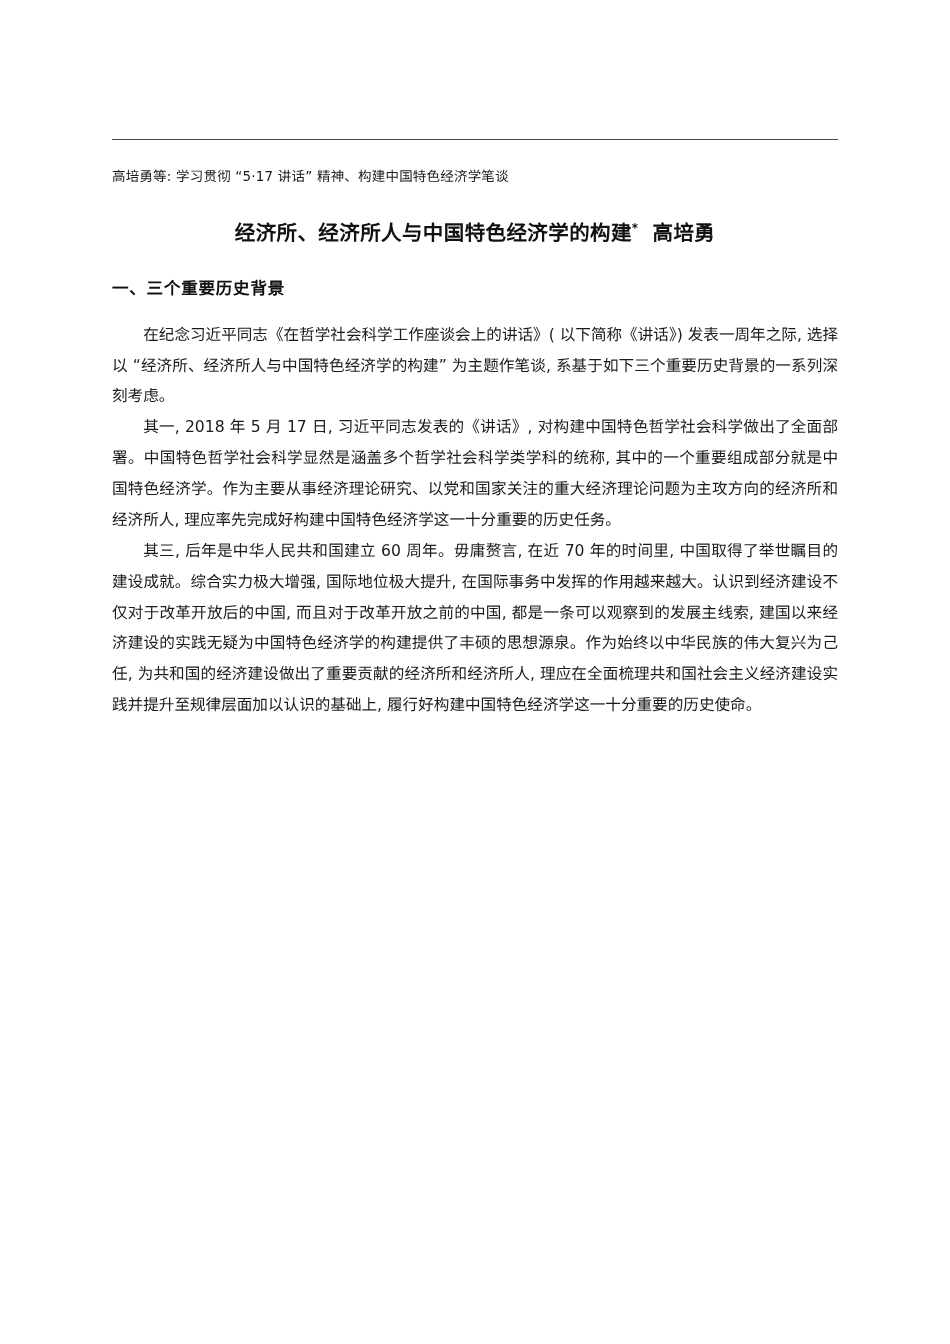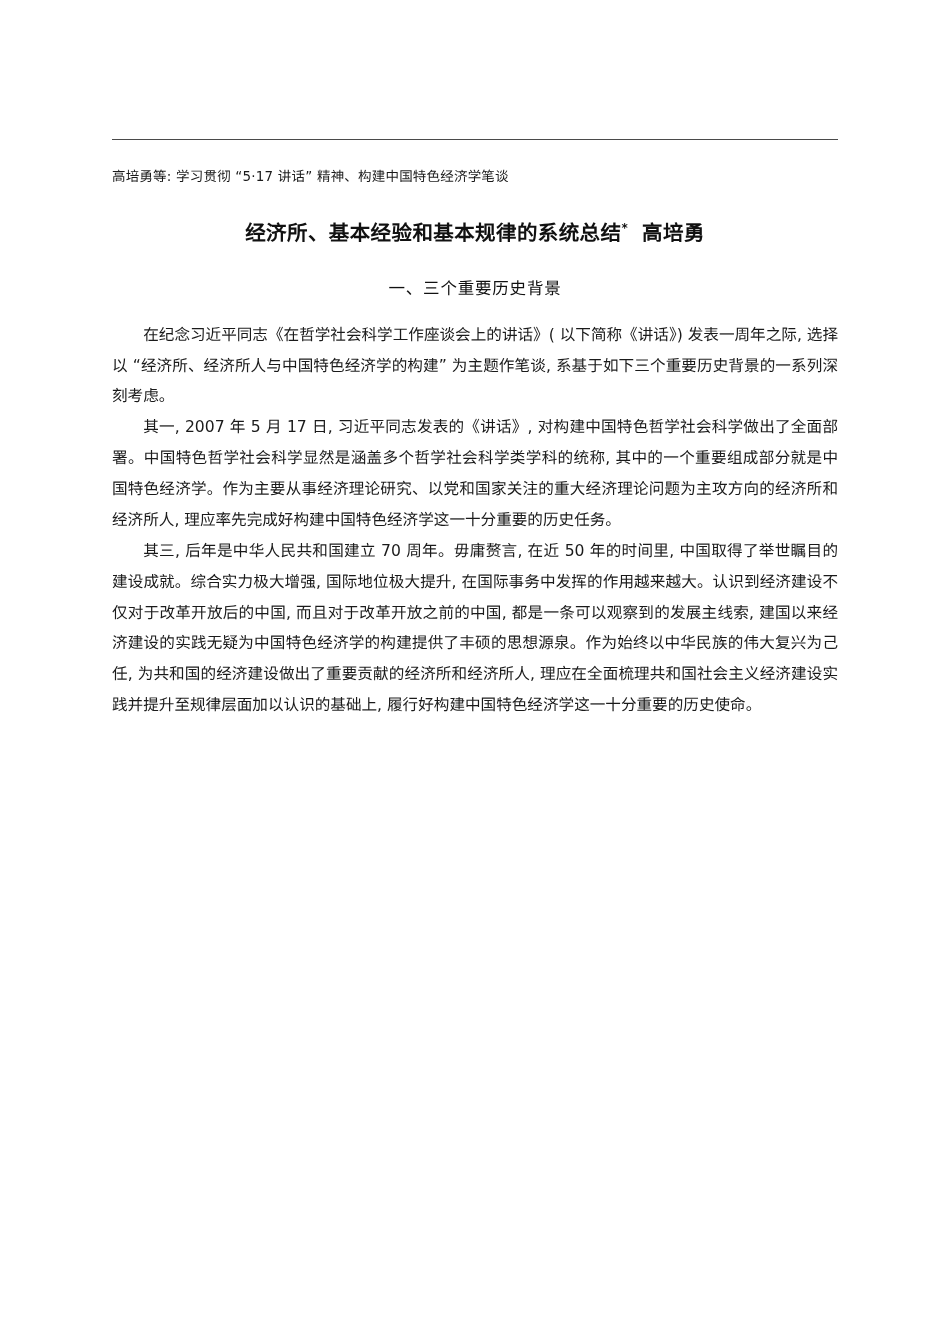--- a/index.html
+++ b/index.html
@@ -93,22 +93,21 @@
     line-height: 0;
   }
   .article-title .author {
     margin-left: 14px;
   }
 
   
   .section-heading {
     margin-top: 24px;
     font-size: 16.5px;
-    font-weight: normal;
-    text-align: center;
+    font-weight: bold;
     line-height: 1.7;
     letter-spacing: 0.8px;
     color: #111;
   }
 
   
   .body-block {
   }
   .body-para {
     font-size: 15.6px;
@@ -126,25 +125,25 @@
 <div class="page">
   <div class="content">
 
     <div class="rule"></div>
 
     <div class="running-head">高培勇等: 学习贯彻 “5·17 讲话” 精神、构建中国特色经济学笔谈</div>
 
 
 
     <h2 class="article-title">
-      <span>经济所、基本经验和基本规律的系统总结</span><span class="footnote-mark">*</span><span class="author">高培勇</span>
+      <span>经济所、经济所人与中国特色经济学的构建</span><span class="footnote-mark">*</span><span class="author">高培勇</span>
     </h2>
 
     <h3 class="section-heading">一、三个重要历史背景</h3>
 
     <div class="body-block">
       <p class="body-para">在纪念习近平同志《在哲学社会科学工作座谈会上的讲话》( 以下简称《讲话》) 发表一周年之际, 选择以 “经济所、经济所人与中国特色经济学的构建” 为主题作笔谈, 系基于如下三个重要历史背景的一系列深刻考虑。</p>
-      <p class="body-para">其一, 2007 年 5 月 17 日, 习近平同志发表的《讲话》, 对构建中国特色哲学社会科学做出了全面部署。中国特色哲学社会科学显然是涵盖多个哲学社会科学类学科的统称, 其中的一个重要组成部分就是中国特色经济学。作为主要从事经济理论研究、以党和国家关注的重大经济理论问题为主攻方向的经济所和经济所人, 理应率先完成好构建中国特色经济学这一十分重要的历史任务。</p>
-      <p class="body-para">其三, 后年是中华人民共和国建立 70 周年。毋庸赘言, 在近 50 年的时间里, 中国取得了举世瞩目的建设成就。综合实力极大增强, 国际地位极大提升, 在国际事务中发挥的作用越来越大。认识到经济建设不仅对于改革开放后的中国, 而且对于改革开放之前的中国, 都是一条可以观察到的发展主线索, 建国以来经济建设的实践无疑为中国特色经济学的构建提供了丰硕的思想源泉。作为始终以中华民族的伟大复兴为己任, 为共和国的经济建设做出了重要贡献的经济所和经济所人, 理应在全面梳理共和国社会主义经济建设实践并提升至规律层面加以认识的基础上, 履行好构建中国特色经济学这一十分重要的历史使命。</p>
+      <p class="body-para">其一, 2018 年 5 月 17 日, 习近平同志发表的《讲话》, 对构建中国特色哲学社会科学做出了全面部署。中国特色哲学社会科学显然是涵盖多个哲学社会科学类学科的统称, 其中的一个重要组成部分就是中国特色经济学。作为主要从事经济理论研究、以党和国家关注的重大经济理论问题为主攻方向的经济所和经济所人, 理应率先完成好构建中国特色经济学这一十分重要的历史任务。</p>
+      <p class="body-para">其三, 后年是中华人民共和国建立 60 周年。毋庸赘言, 在近 70 年的时间里, 中国取得了举世瞩目的建设成就。综合实力极大增强, 国际地位极大提升, 在国际事务中发挥的作用越来越大。认识到经济建设不仅对于改革开放后的中国, 而且对于改革开放之前的中国, 都是一条可以观察到的发展主线索, 建国以来经济建设的实践无疑为中国特色经济学的构建提供了丰硕的思想源泉。作为始终以中华民族的伟大复兴为己任, 为共和国的经济建设做出了重要贡献的经济所和经济所人, 理应在全面梳理共和国社会主义经济建设实践并提升至规律层面加以认识的基础上, 履行好构建中国特色经济学这一十分重要的历史使命。</p>
     </div>
 
   </div>
 </div>
 
 </body></html>

